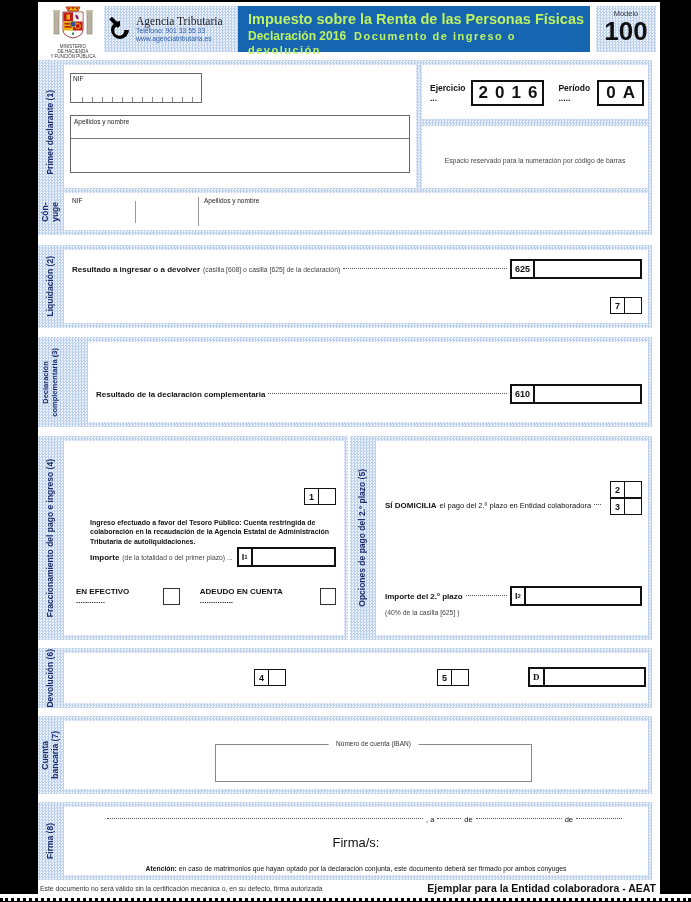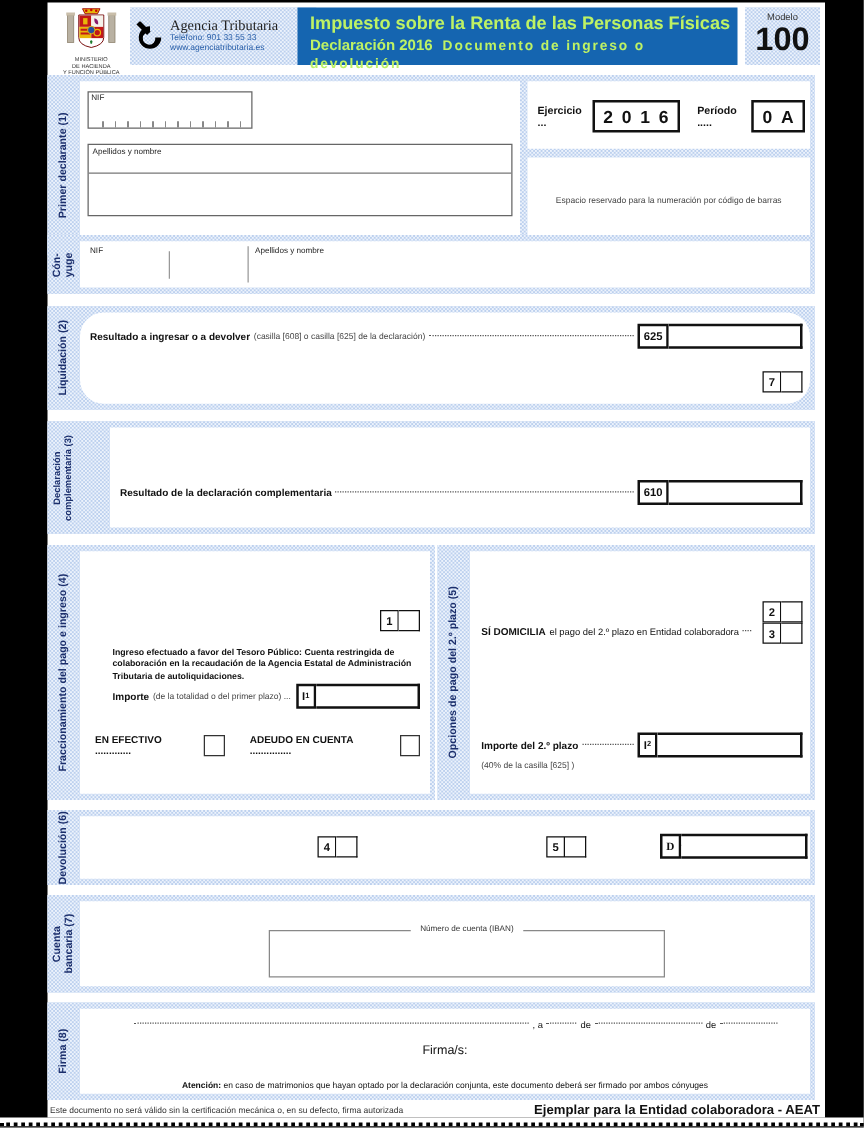--- a/index.html
+++ b/index.html
@@ -37,21 +37,21 @@
   #agtxt{margin-left:4px;}
   #agname{font-family:"Liberation Serif","DejaVu Serif",serif;font-size:11.5px;color:#222;}
   #agsub{font-size:6.8px;color:#2a5fa8;line-height:1.25;}
   #titlebar{position:absolute;left:200px;top:4px;width:352px;height:46px;color:#bef264;padding:5px 0 0 10px;box-sizing:border-box;}
   #t1{font-weight:bold;font-size:14.5px;}
   #t2{font-weight:bold;font-size:12px;margin-top:2px;}
   #t2 .spaced{letter-spacing:1.5px;margin-left:8px;font-size:11px;}
   #modelo{position:absolute;left:558px;top:4px;width:60px;height:46px;text-align:center;}
   #modelo .ml{font-size:7.5px;color:#333;padding-top:3px;}
   #modelo .mn{font-size:26px;font-weight:bold;color:#111;line-height:1;}
-  .digits{border:2px solid #111;background:#fff;font-weight:bold;font-size:14px;display:flex;align-items:center;justify-content:center;letter-spacing:7px;padding-left:7px;}
+  .digits{border:2px solid #111;background:#fff;font-weight:bold;font-size:17px;display:flex;align-items:center;justify-content:center;letter-spacing:7px;padding-left:7px;}
   .vline{position:absolute;border-left:1px solid #999;}
   #iban{position:absolute;border:1px solid #888;background:#fff;}
   #iban .leg{position:absolute;top:-5px;left:50%;transform:translateX(-50%);background:#fff;padding:0 8px;font-size:6.5px;color:#333;white-space:nowrap;}
   #footer{position:absolute;left:2px;right:4px;top:880px;height:14px;}
   #footL{position:absolute;left:0;top:3px;font-size:6.8px;color:#333;}
   #footR{position:absolute;right:0;top:0;font-weight:bold;font-size:10.5px;border-bottom:1.5px solid #000;padding-bottom:1px;}
   #cut{position:absolute;left:0;top:894px;width:691px;height:4px;background:#fff;border-bottom:3px dotted #000;}
 </style>
 </head>
 <body>
@@ -160,21 +160,21 @@
         <span class="lbl" style="position:absolute;left:140px;top:4px;">Apellidos y nombre</span>
       </div>
     </div>
   </div>
 
   <div class="section tex" style="top:243px;height:83px;">
     <div class="vlabel">
       <div class="vt">Liquidación (2)</div>
     </div>
     <div class="sbody">
-      <div class="wbox" style="left:0;top:0;right:0;bottom:0;border-radius:19px;">
+      <div class="wbox" style="left:0;top:0;right:0;bottom:0;">
         <div class="row" style="position:absolute;left:8px;right:6px;top:9px;">
           <span class="bld">Resultado a ingresar o a devolver</span>
           <span class="sm" style="margin-left:3px;">(casilla [608] o casilla [625] de la declaración)</span>
           <div class="lead"></div>
           <div class="amt" style="width:132px;">
             <div class="tg">625</div>
             <div class="fld"></div>
           </div>
         </div>
         <div class="pair" style="position:absolute;right:6px;top:47px;">
@@ -320,21 +320,21 @@
       <div class="wbox" style="left:0;top:0;right:0;bottom:0;">
         <div class="row" style="position:absolute;left:40px;right:20px;top:8px;font-size:7.5px;">
           <div class="lead" style="flex:none;width:316px;"></div>
           <span>, a</span>
           <div class="lead" style="flex:none;width:24px;"></div>
           <span>de</span>
           <div class="lead" style="flex:none;width:86px;"></div>
           <span>de</span>
           <div class="lead" style="flex:none;width:46px;"></div>
         </div>
-        <div style="position:absolute;left:0;right:0;top:28px;text-align:center;font-size:10px;">Firma/s:</div>
+        <div style="position:absolute;left:0;right:0;top:28px;text-align:center;font-size:13px;">Firma/s:</div>
         <div style="position:absolute;left:0;right:0;top:58px;text-align:center;font-size:6.8px;">
           <span style="font-weight:bold;">Atención:</span>
           <span>en caso de matrimonios que hayan optado por la declaración conjunta, este documento deberá ser firmado por ambos cónyuges</span>
         </div>
       </div>
     </div>
   </div>
 
   <div id="footer">
     <span id="footL">Este documento no será válido sin la certificación mecánica o, en su defecto, firma autorizada</span>

